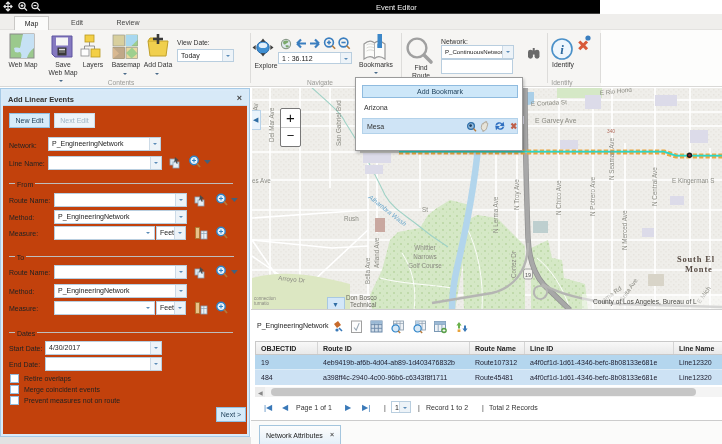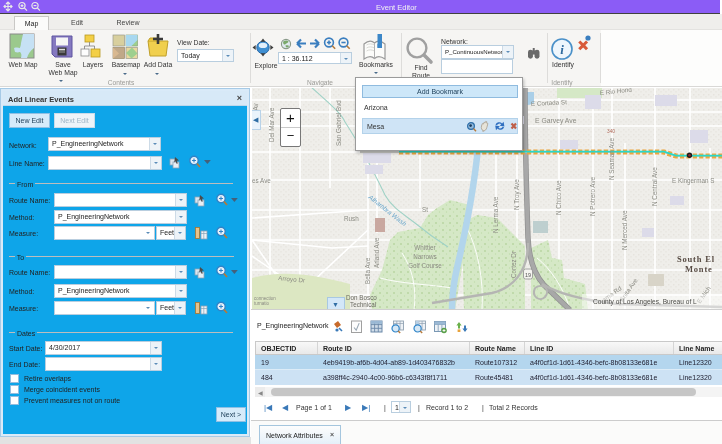--- a/index.html
+++ b/index.html
@@ -1,37 +1,37 @@
 <!DOCTYPE html>
 <html><head><meta charset="utf-8"><style>
 *{margin:0;padding:0;box-sizing:border-box}
 html,body{width:722px;height:444px;overflow:hidden}
 body{position:relative;font-family:"Liberation Sans",sans-serif;background:#fff;color:#333}
 .abs{position:absolute}
 
-#topbar{left:0;top:0;width:720px;height:14px;background:#8b5cf6;border-bottom:1px solid #404040}
+#topbar{left:0;top:0;width:600px;height:14px;background:#000000;border-bottom:1px solid #404040}
 #topbar .title{position:absolute;left:376px;top:3px;font-size:7.5px;color:#f2f2f2}
 
 #tabbar{left:0;top:14px;width:722px;height:16px;background:#efeeec;background-image:radial-gradient(#e3e1de 0.7px,transparent 0.7px);background-size:4px 4px;border-bottom:1px solid #e3e2e0}
 .tab{position:absolute;top:2px;height:14px;font-size:7px;color:#444;text-align:center;line-height:14px}
 .tab.active{background:#fbfbfa;border:1px solid #c9c8c6;border-bottom:none;color:#222}
 
 #ribbon{left:0;top:30px;width:722px;height:57px;background:#f6f5f3;background-image:radial-gradient(#eae8e5 0.7px,transparent 0.7px);background-size:4px 4px;border-bottom:1px solid #d9d8d6}
 #ribbon .white{position:absolute;left:601px;top:0;width:121px;height:56px;background:#fdfdfc}
 .vsep{position:absolute;top:3px;height:50px;width:1px;background:#dddcda}
 .glabel{position:absolute;top:49px;font-size:6.6px;color:#9a9a96;text-align:center}
 .ilabel{position:absolute;font-size:6.8px;color:#333;text-align:center;line-height:7.5px}
 .darr{position:absolute;width:0;height:0;border:2.6px solid transparent;border-top-color:#4a6b8a}
 
 .combo{position:absolute;height:14px;background:#fff;border:1px solid #b9cedf;display:flex}
 .combo .t{flex:1;font-size:7px;line-height:11px;padding-left:3px;color:#222;white-space:nowrap;overflow:hidden}
 .combo .a{width:11px;position:relative;background:#edf3f8;border-left:1px solid #cddbe7}
 .combo .a::after{content:"";position:absolute;left:2.5px;top:4.5px;border:2.5px solid transparent;border-top-color:#5b8cb8}
 
-#panel{left:0;top:88px;width:250px;height:349px;background:#0ea5e9;border:1px solid #a6cae6;box-shadow:inset 0 0 0 2px #d9eaf8}
+#panel{left:0;top:88px;width:250px;height:349px;background:#c2410c;border:1px solid #a6cae6;box-shadow:inset 0 0 0 2px #d9eaf8}
 #phead{position:absolute;left:2px;top:2px;width:244px;height:15px;background:#d7e9f7;border-bottom:1px solid #bcd7ec}
 .sep{position:absolute;left:8px;width:234px;font-size:7px;color:#222;white-space:nowrap}
 .sep .ln{display:inline-block;vertical-align:3px;height:1px;background:#bdbdbd}
 .plabel{position:absolute;left:8px;font-size:7px;color:#222}
 .cb{position:absolute;left:9px;width:8.5px;height:8.5px;background:#fff;border:1px solid #94bdde}
 .cbl{position:absolute;left:23px;font-size:7px;color:#222}
 .btn{position:absolute;font-size:7px;text-align:center;border:1px solid #8fc0e4;background:#d6ebfa;color:#1c3d57}
 
 #map{left:252px;top:88px;width:470px;height:222px;background:#eceae6}
 

